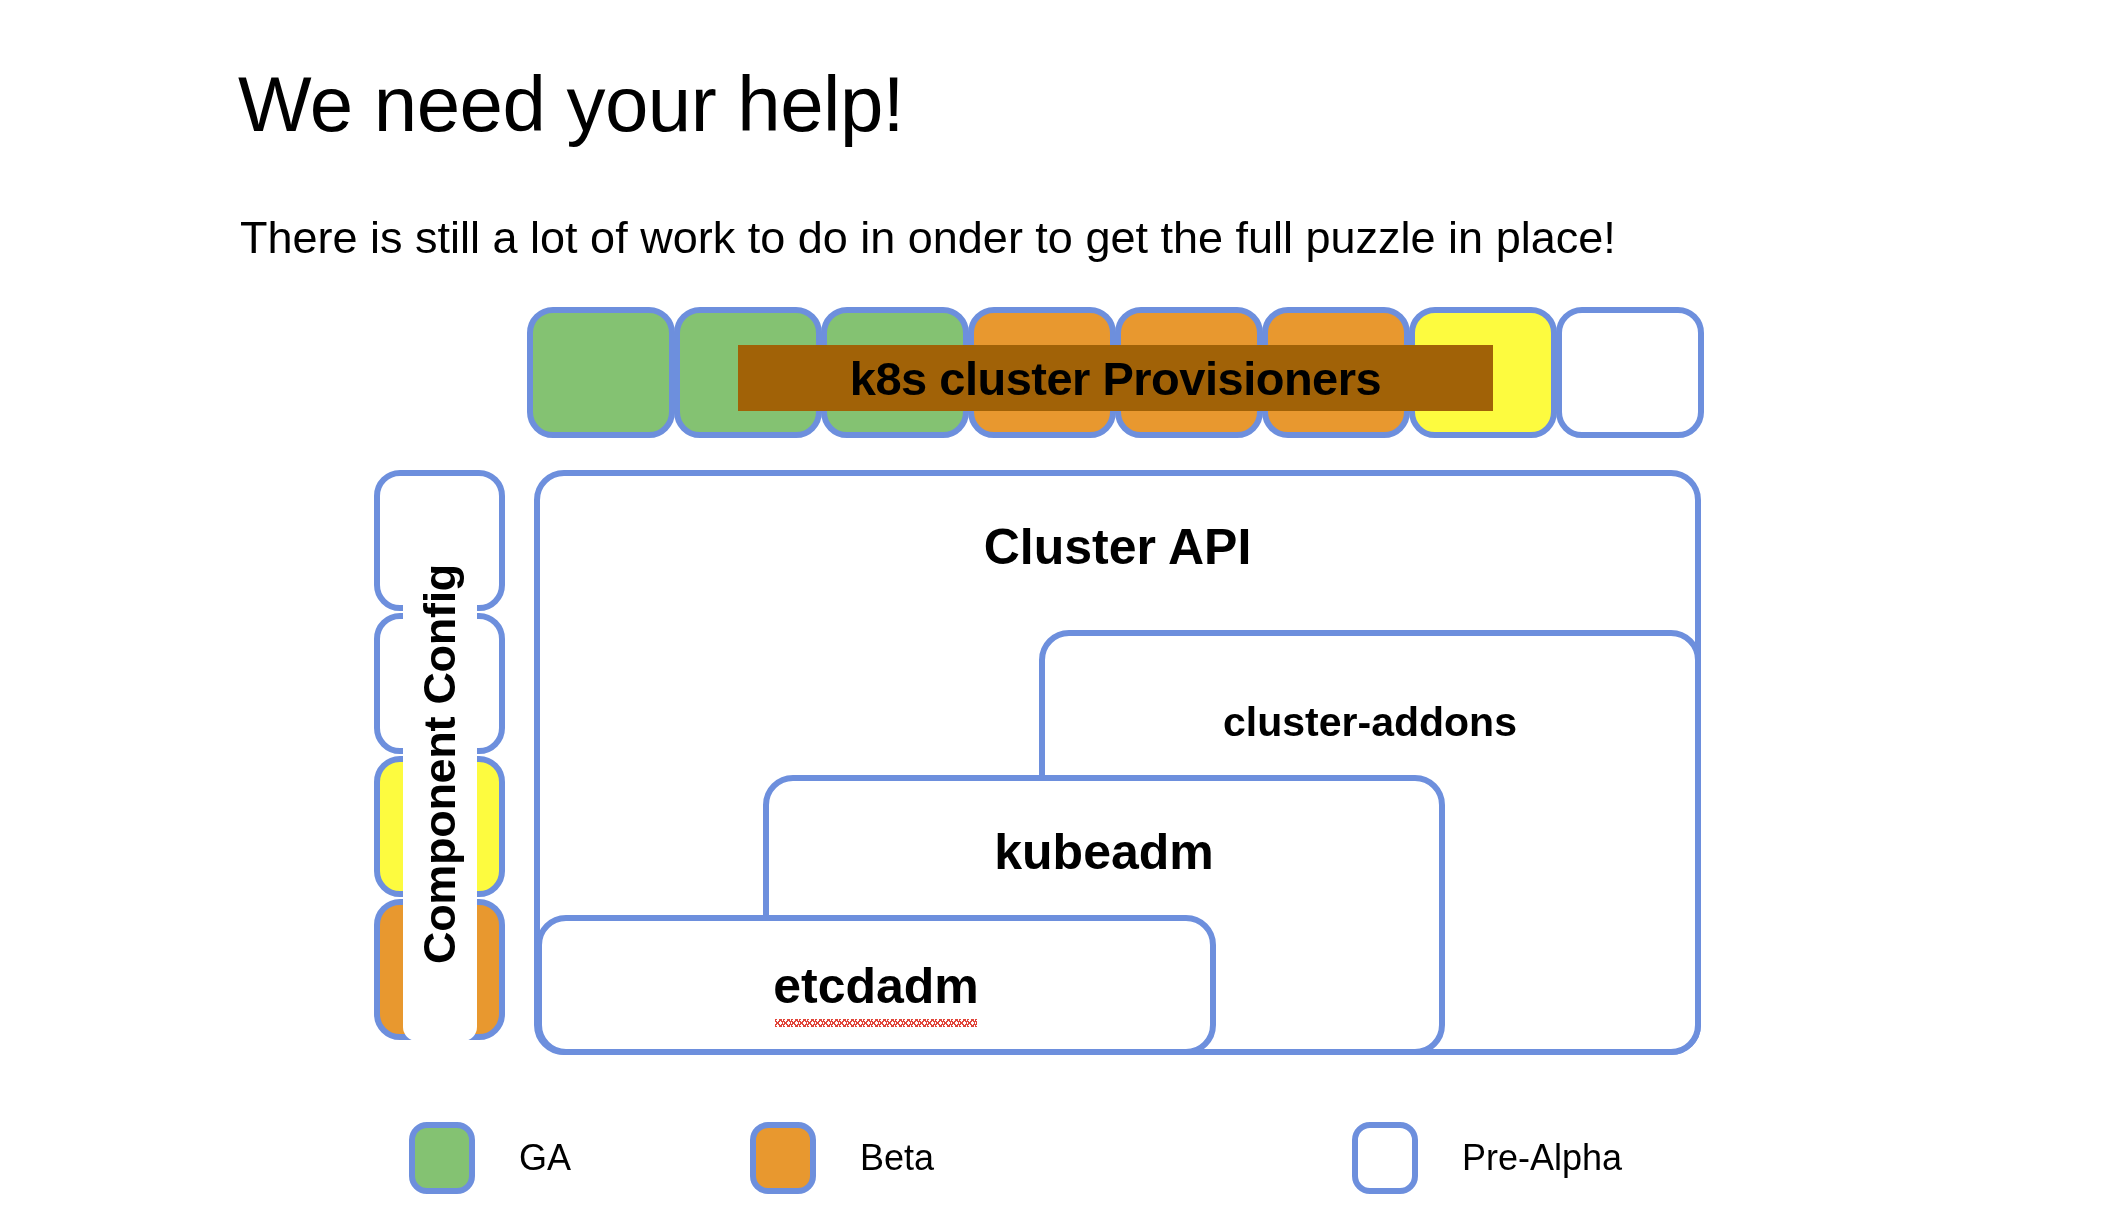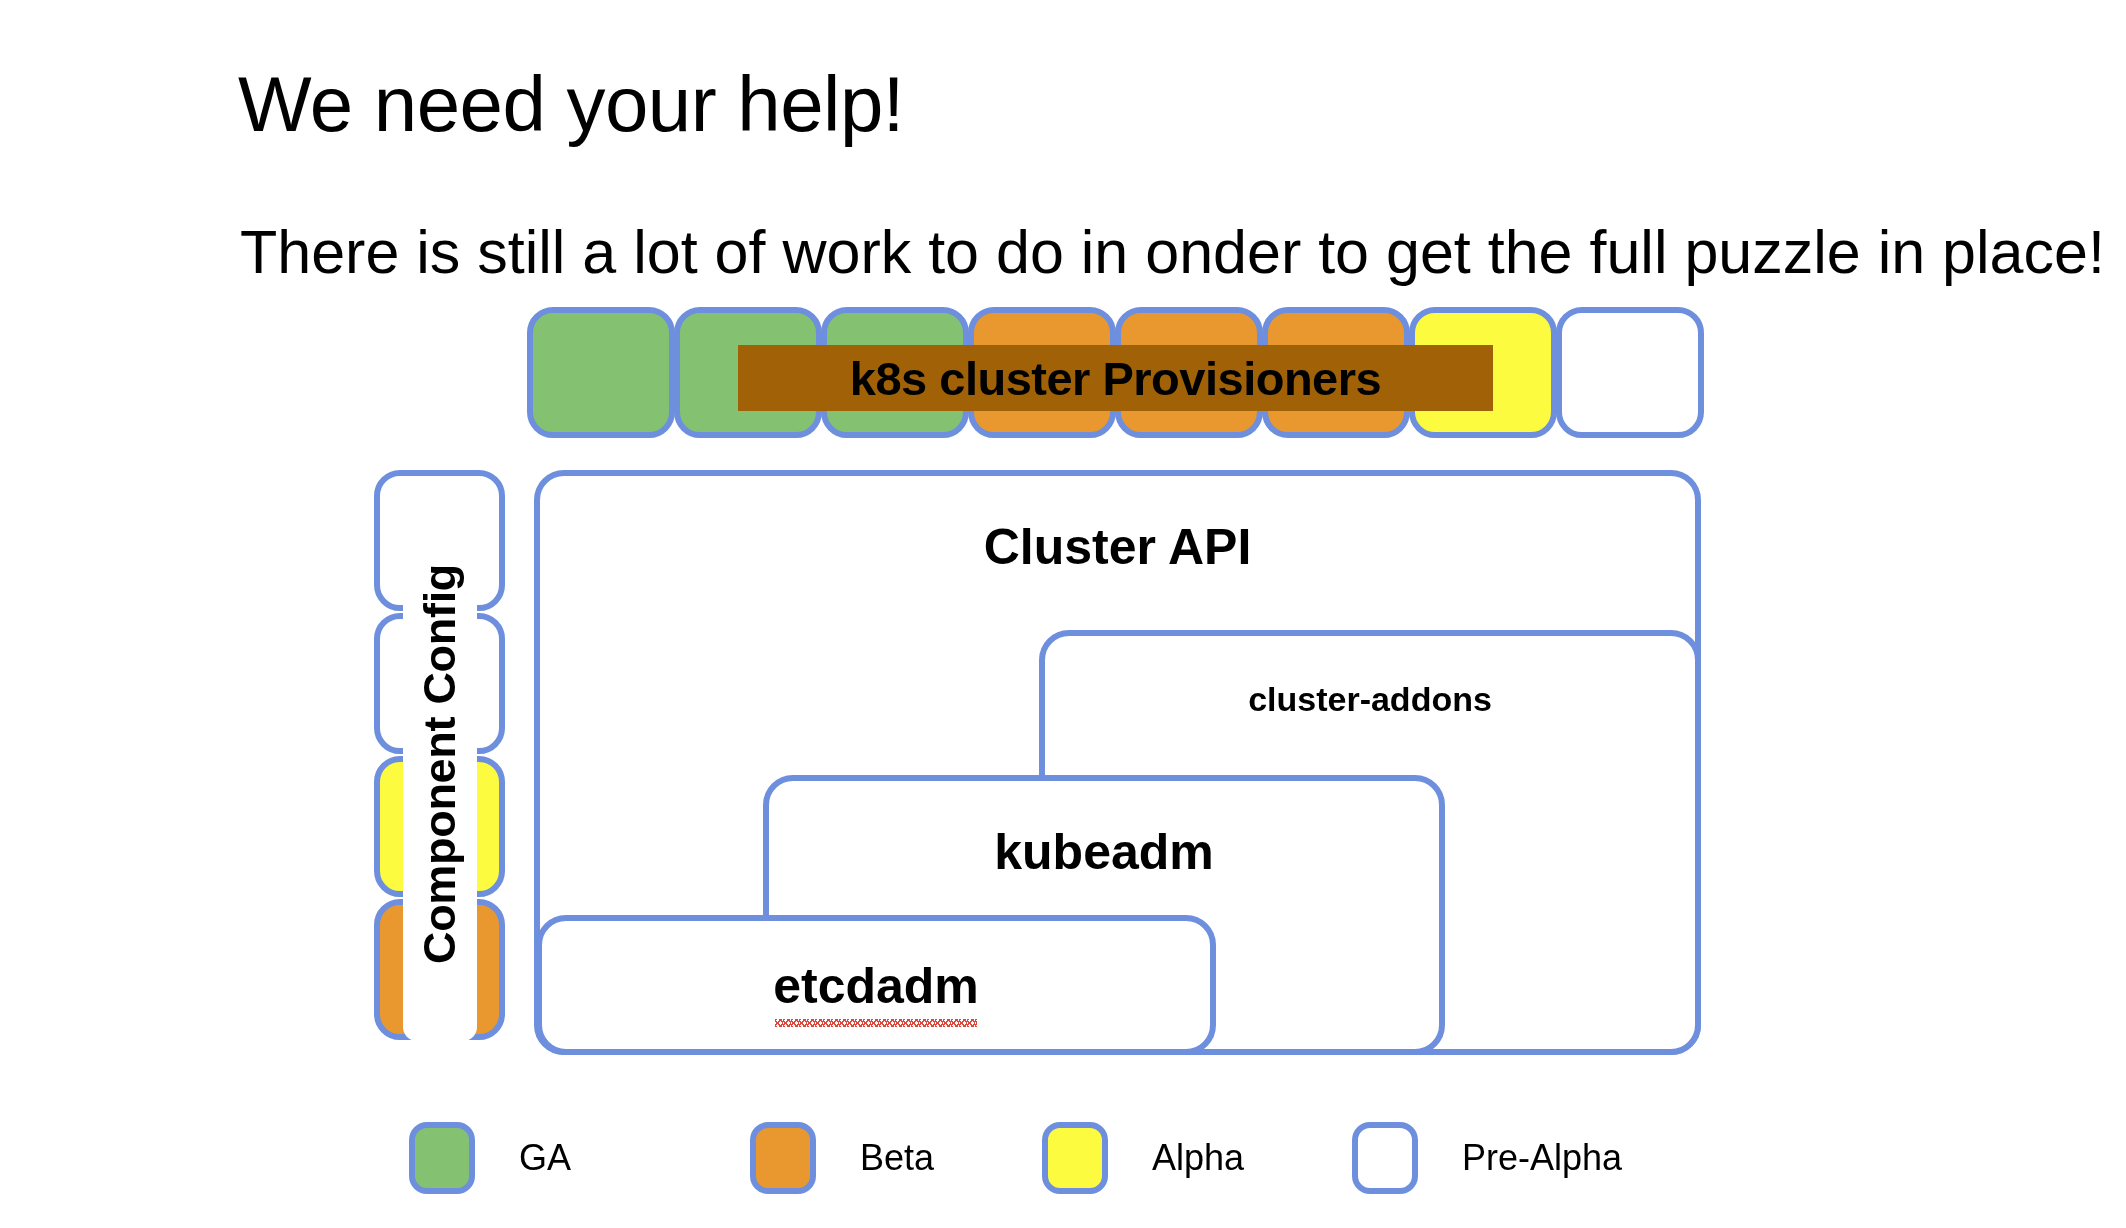--- a/index.html
+++ b/index.html
@@ -28,22 +28,22 @@
     top: 12px;
     font-size: 78px;
     font-weight: 400;
     line-height: 1.05;
     letter-spacing: -0.5px;
     white-space: nowrap;
   }
   #subtitle {
     position: absolute;
     left: 240px;
-    top: 155px;
-    font-size: 61px;
+    top: 166px;
+    font-size: 45px;
     font-weight: 400;
     line-height: 1.2;
     white-space: nowrap;
   }
 
   
   .box {
     position: absolute;
     border: 6px solid #6d8fdd;
     border-radius: 26px;
@@ -120,21 +120,21 @@
   #cluster-api {
     left: 534px; top: 470px; width: 1167px; height: 585px;
     border-radius: 30px;
   }
   #cluster-api .box-label { top: 42px; font-size: 50px; }
 
   #cluster-addons {
     left: 1039px; top: 630px; width: 662px; height: 425px;
     border-radius: 30px;
   }
-  #cluster-addons .box-label { top: 44px; font-size: 34px; }
+  #cluster-addons .box-label { top: 63px; font-size: 41px; }
 
   #kubeadm {
     left: 763px; top: 775px; width: 682px; height: 280px;
     border-radius: 30px;
   }
   #kubeadm .box-label { top: 42px; font-size: 50px; }
 
   #etcdadm {
     left: 528px; top: 915px; width: 680px; height: 140px;
     border-radius: 30px;
@@ -226,23 +226,19 @@
 
   <div id="legend">
       <div class="legend-item" style="left: 409px;">
         <div class="legend-swatch" style="background: rgb(132, 194, 114);"></div>
         <span class="legend-text">GA</span>
       </div>
       <div class="legend-item" style="left: 750px; justify-content: flex-end;">
         <div class="legend-swatch" style="background: rgb(232, 152, 47);"></div>
         <span class="legend-text">Beta</span>
       </div>
-      <div class="legend-item" style="left: 1042px;">
-        <div class="legend-swatch" style="background: rgb(253, 251, 63);"></div>
-        <span class="legend-text">Alpha</span>
-      </div>
       <div class="legend-item" style="left: 1352px;">
         <div class="legend-swatch" style="background: rgb(255, 255, 255);"></div>
         <span class="legend-text">Pre-Alpha</span>
       </div>
     </div>
 
 </div>
 
 </body></html>

